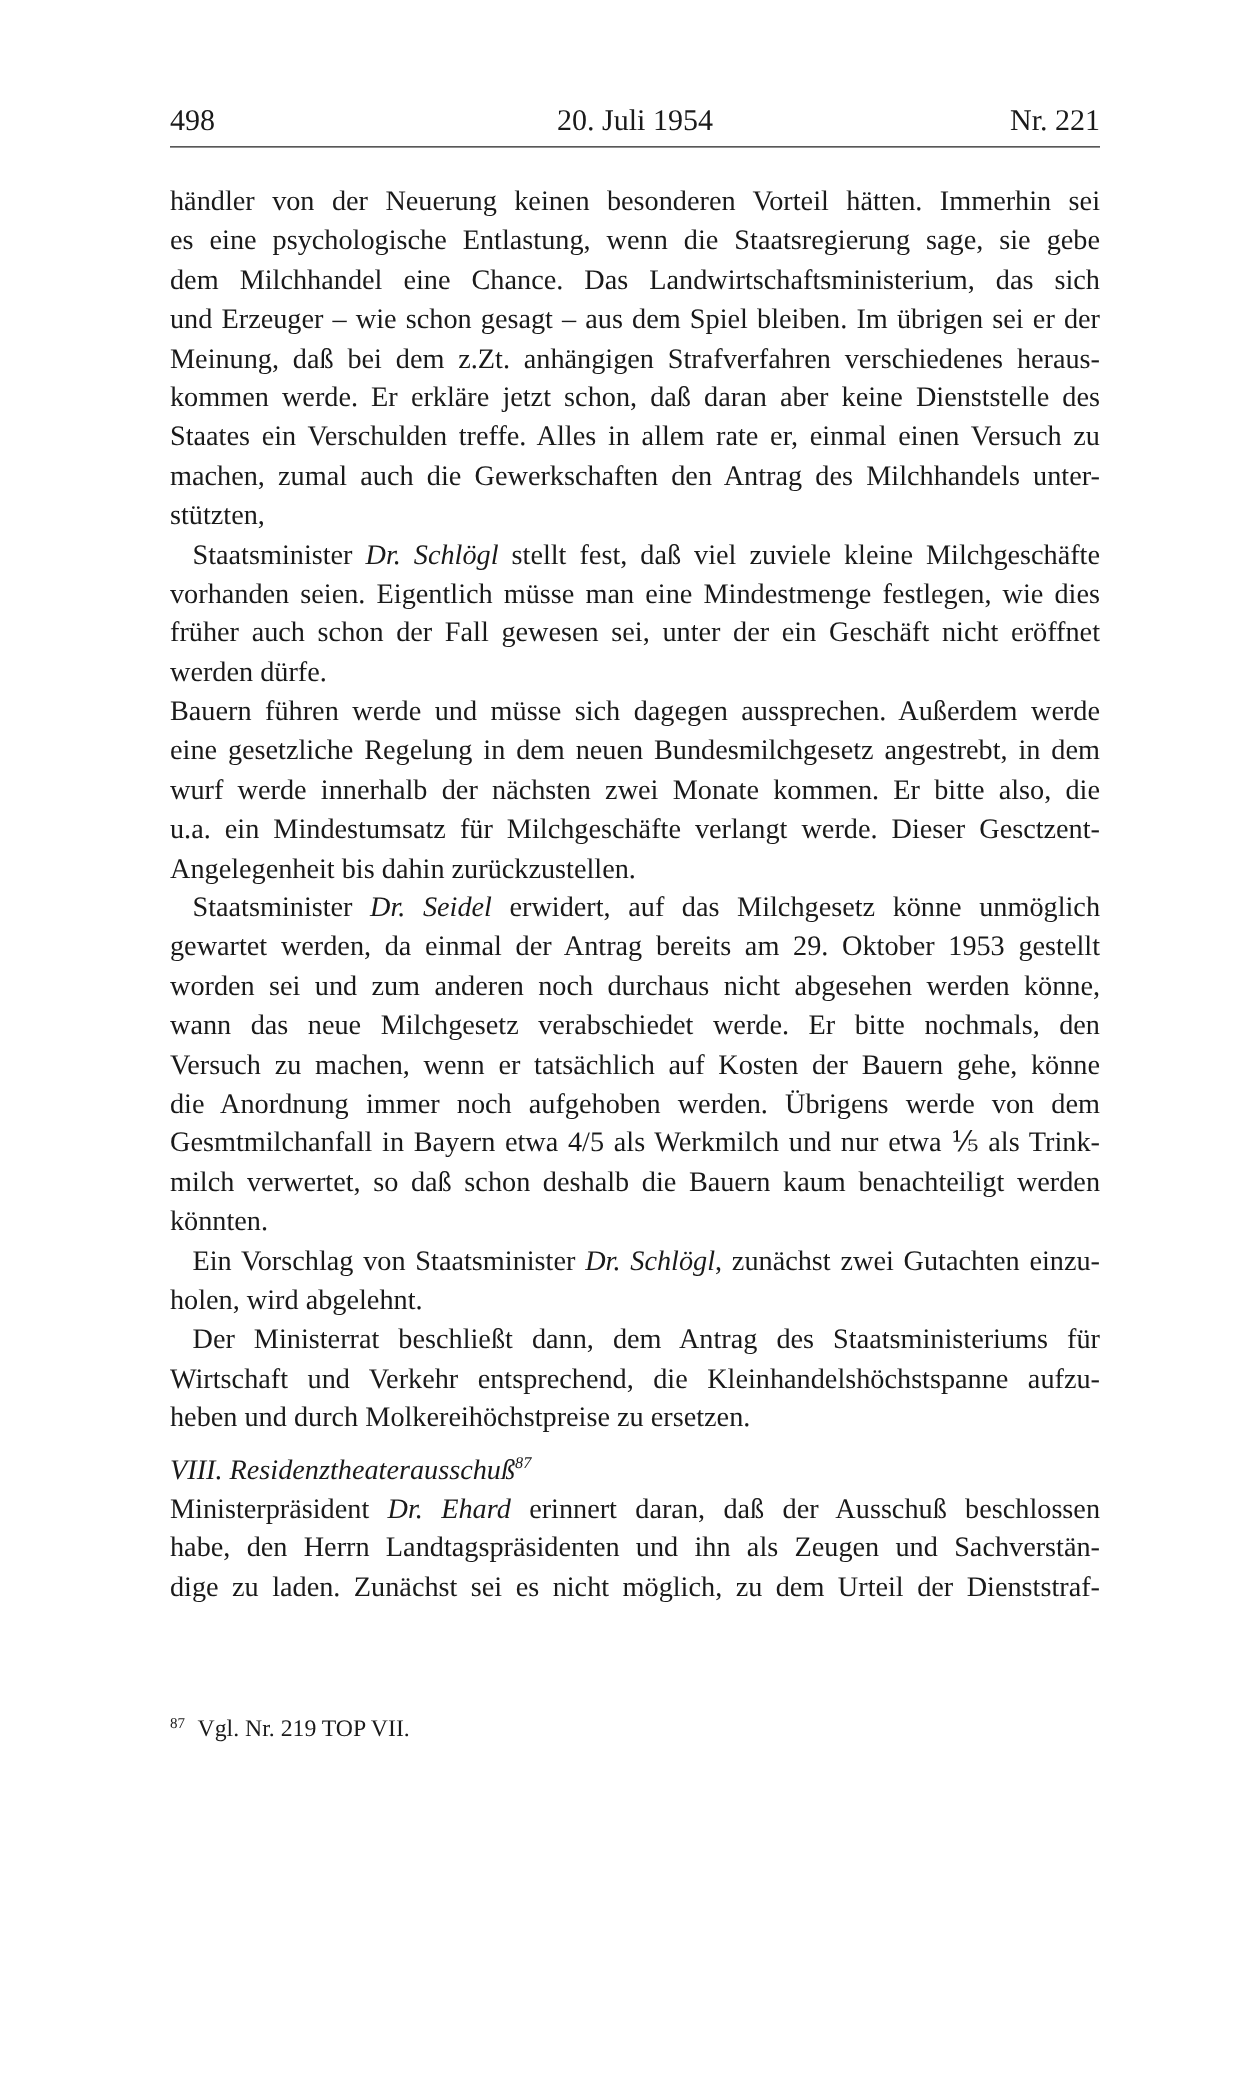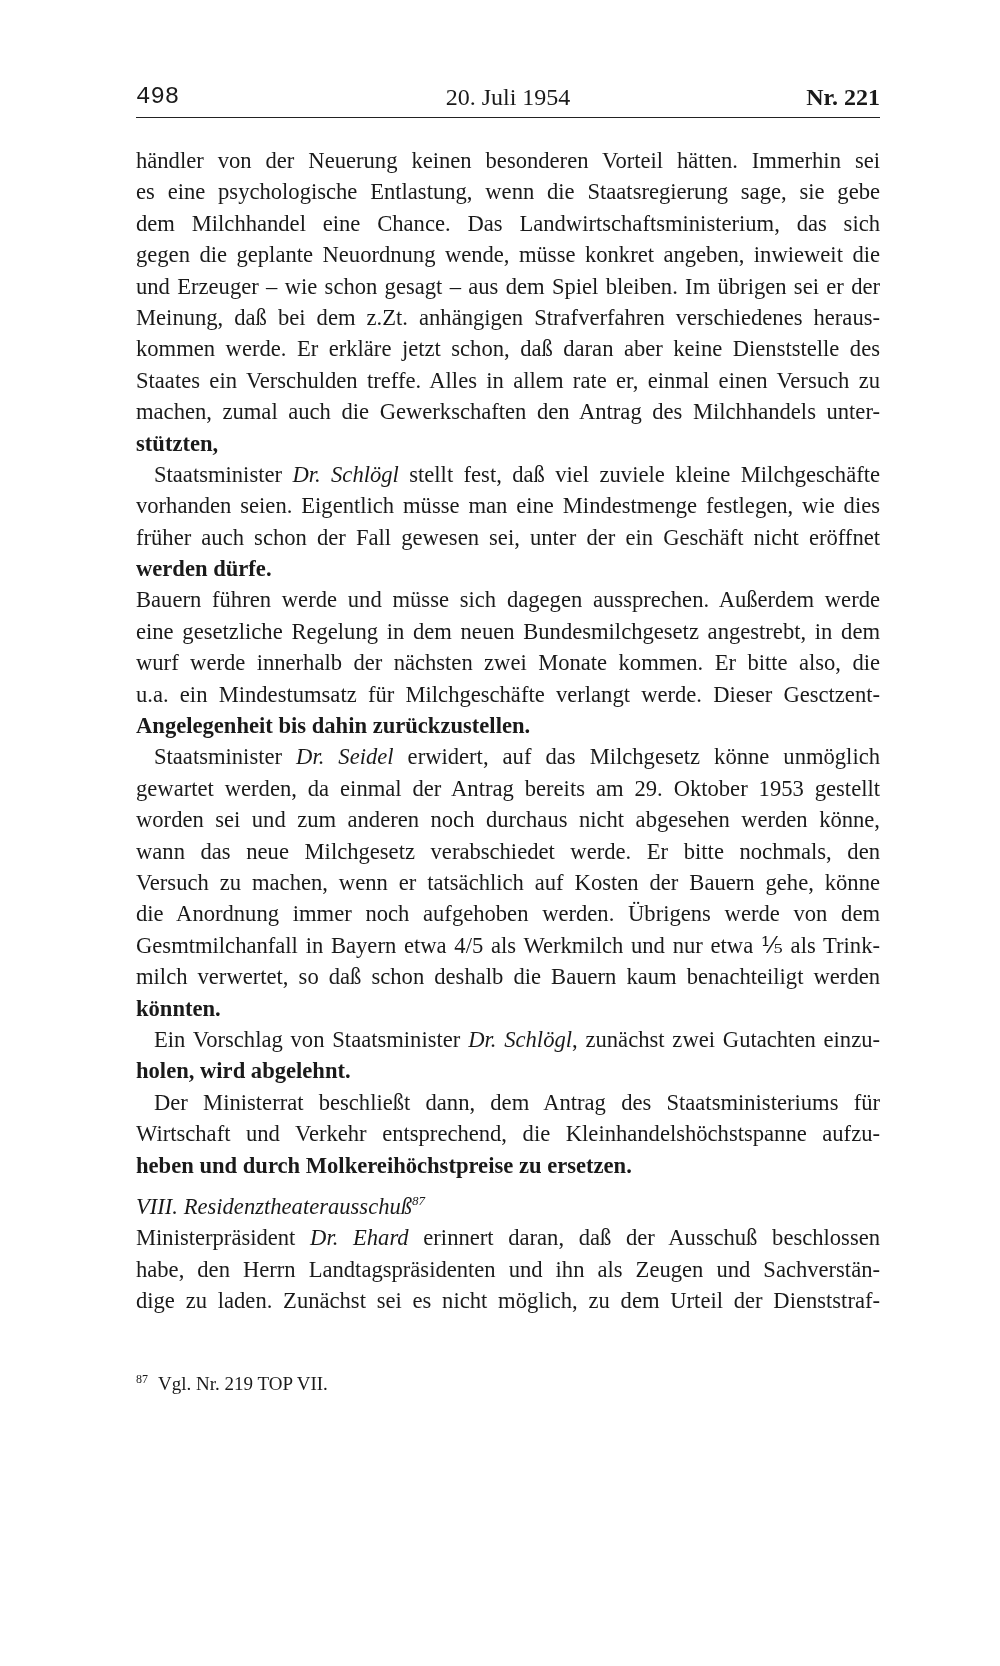--- a/index.html
+++ b/index.html
@@ -13,23 +13,23 @@
     }
     .page-header {
       position: absolute;
       left: 136px;
       top: 82px;
       width: 744px;
       height: 34px;
       font-size: 24px;
     }
     .page-header span { position: absolute; top: 0; line-height: 30px; }
-    .hdr-left { left: 0; font-family: Liberation Mono, monospace; }
+    .hdr-left { left: 0; }
     .hdr-center { left: 0; right: 0; text-align: center; }
-    .hdr-right { right: 0; font-weight: bold; }
+    .hdr-right { right: 0; }
     .header-rule {
       position: absolute;
       left: 136px;
       top: 117px;
       width: 744px;
       height: 0;
       border-top: 1.3px solid #222;
     }
     .body-text {
       position: absolute;
@@ -39,21 +39,21 @@
       font-size: 22.6px;
       line-height: 31.4px;
     }
     .line {
       display: block;
       white-space: nowrap;
       text-align: justify;
       text-align-last: justify;
       height: 31.4px;
     }
-    .line.last { text-align-last: left; font-weight: bold; }
+    .line.last { text-align-last: left; }
     .line.indent { padding-left: 18px; }
     i { font-style: italic; }
     .section-heading {
       display: block;
       font-style: italic;
       margin-top: 10px;
       height: 31.4px;
       white-space: nowrap;
     }
     sup { font-size: 13px; vertical-align: super; line-height: 0; }
@@ -76,21 +76,20 @@
   <span class="hdr-right">Nr. 221</span>
 </div>
 <div class="header-rule"></div>
 
 <div class="body-text">
 
   <div>
     <span class="line">händler von der Neuerung keinen besonderen Vorteil hätten. Immerhin sei</span>
     <span class="line">es eine psychologische Entlastung, wenn die Staatsregierung sage, sie gebe</span>
     <span class="line">dem Milchhandel eine Chance. Das Landwirtschaftsministerium, das sich</span>
-    <span class="line">gegen die geplante Neuordnung wende, müsse konkret angeben, inwieweit die</span>
     <span class="line">und Erzeuger – wie schon gesagt – aus dem Spiel bleiben. Im übrigen sei er der</span>
     <span class="line">Meinung, daß bei dem z.Zt. anhängigen Strafverfahren verschiedenes heraus-</span>
     <span class="line">kommen werde. Er erkläre jetzt schon, daß daran aber keine Dienststelle des</span>
     <span class="line">Staates ein Verschulden treffe. Alles in allem rate er, einmal einen Versuch zu</span>
     <span class="line">machen, zumal auch die Gewerkschaften den Antrag des Milchhandels unter-</span>
     <span class="line last">stützten,</span>
   </div>
 
   <div>
     <span class="line indent"><span>Staatsminister </span><i>Dr. Schlögl</i><span> stellt fest, daß viel zuviele kleine Milchgeschäfte</span></span>

